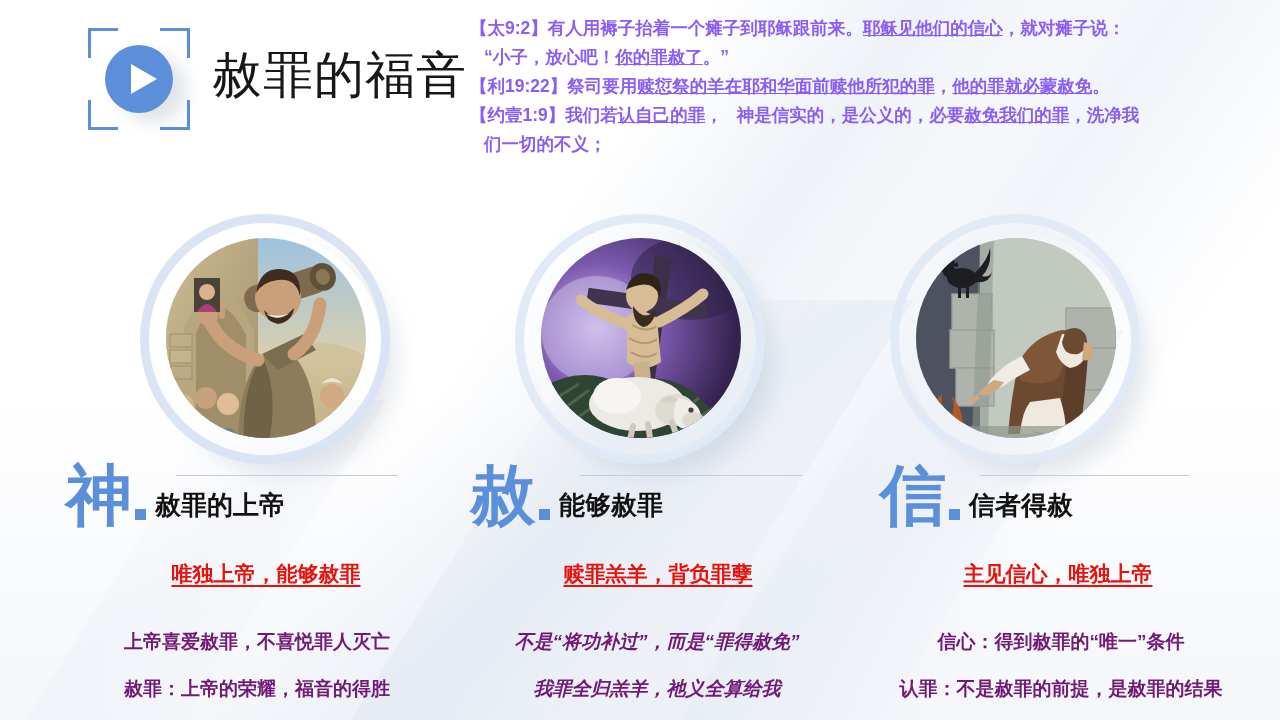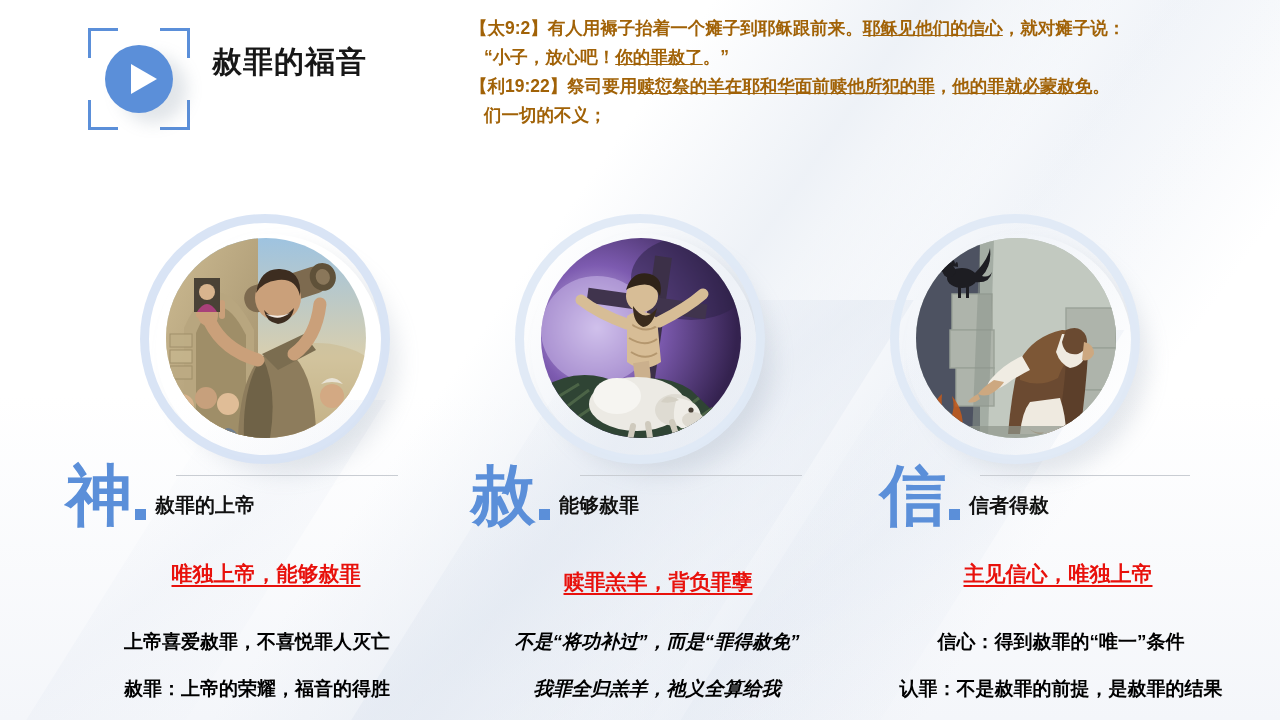--- a/index.html
+++ b/index.html
@@ -87,34 +87,34 @@
     width: 0;
     height: 0;
     border-left: 26px solid #ffffff;
     border-top: 15px solid transparent;
     border-bottom: 15px solid transparent;
   }
   .deck-title {
     position: absolute;
     left: 212px;
     top: 42px;
-    font-size: 30px;
-    font-weight: bold;
+    font-size: 50px;
+    font-weight: normal;
     color: #171717;
     letter-spacing: 1px;
     white-space: nowrap;
   }
 
   
   .scripture {
     position: absolute;
     left: 470px;
     top: 14px;
     width: 806px;
-    color: #a16207;
+    color: #8b5cf6;
     font-size: 17.5px;
     font-weight: bold;
     line-height: 28px;
   }
   .scripture p { margin: 0 0 1px 0; }
   .scripture u { text-decoration: underline; text-underline-offset: 1px; }
   .sp { display: inline-block; width: 14px; }
 
   
   .pic-row {
@@ -196,48 +196,48 @@
     line-height: 62px;
   }
   .big-dot {
     display: inline-block;
     width: 11px;
     height: 11px;
     background: #5b8fd9;
     margin: 0 9px 6px 3px;
   }
   .head-sub {
-    font-size: 20px;
+    font-size: 26px;
     font-weight: bold;
     color: #111111;
     line-height: 34px;
     padding-bottom: 4px;
   }
 
   .red-line {
     position: absolute;
     top: 96px;
     width: 400px;
     text-align: center;
     color: #e8110c;
     font-size: 21px;
     font-weight: bold;
     text-decoration: underline;
     text-underline-offset: 4px;
     white-space: nowrap;
   }
   .col-1 .red-line { left: 8px; }
-  .col-2 .red-line { left: -4px; margin-top: 8px; }
+  .col-2 .red-line { left: -4px; }
   .col-3 .red-line { left: -14px; }
 
   .blue-line {
     position: absolute;
     width: 430px;
     text-align: center;
-    color: #000000;
+    color: #701a75;
     font-size: 19px;
     font-weight: bold;
     white-space: nowrap;
   }
   .bl-1 { top: 165px; }
   .bl-2 { top: 212px; }
   .col-1 .blue-line { left: -16px; }
   .col-2 .blue-line { left: -20px; font-style: italic; }
   .col-3 .blue-line { left: -26px; }
 </style>
@@ -270,20 +270,23 @@
     </p>
     <p style="padding-left:14px">
       <span>“小子，放心吧！</span><u>你的罪赦了</u><span>。”</span>
     </p>
 
 
     <p>
       <span>【利19:22】</span><span>祭司要用</span><u>赎愆祭的羊在耶和华面前赎他所犯的罪</u><span>，</span><u>他的罪就必蒙赦免</u><span>。</span>
     </p>
 
+    <p>
+      <span>【约壹1:9】</span><span>我们若</span><u>认自己的罪</u><span>，</span><span class="sp"></span><span>神是信实的，是公义的，必要</span><u>赦免我们的罪</u><span>，洗净我</span>
+    </p>
     <p style="padding-left:14px">
       <span>们一切的不义；</span>
     </p>
   </div>
 
   <div class="pic-row">
 
     <div class="pic-wrap pic-1">
       <div class="pic-shadow"></div>
       <div class="pic-ring"></div>

